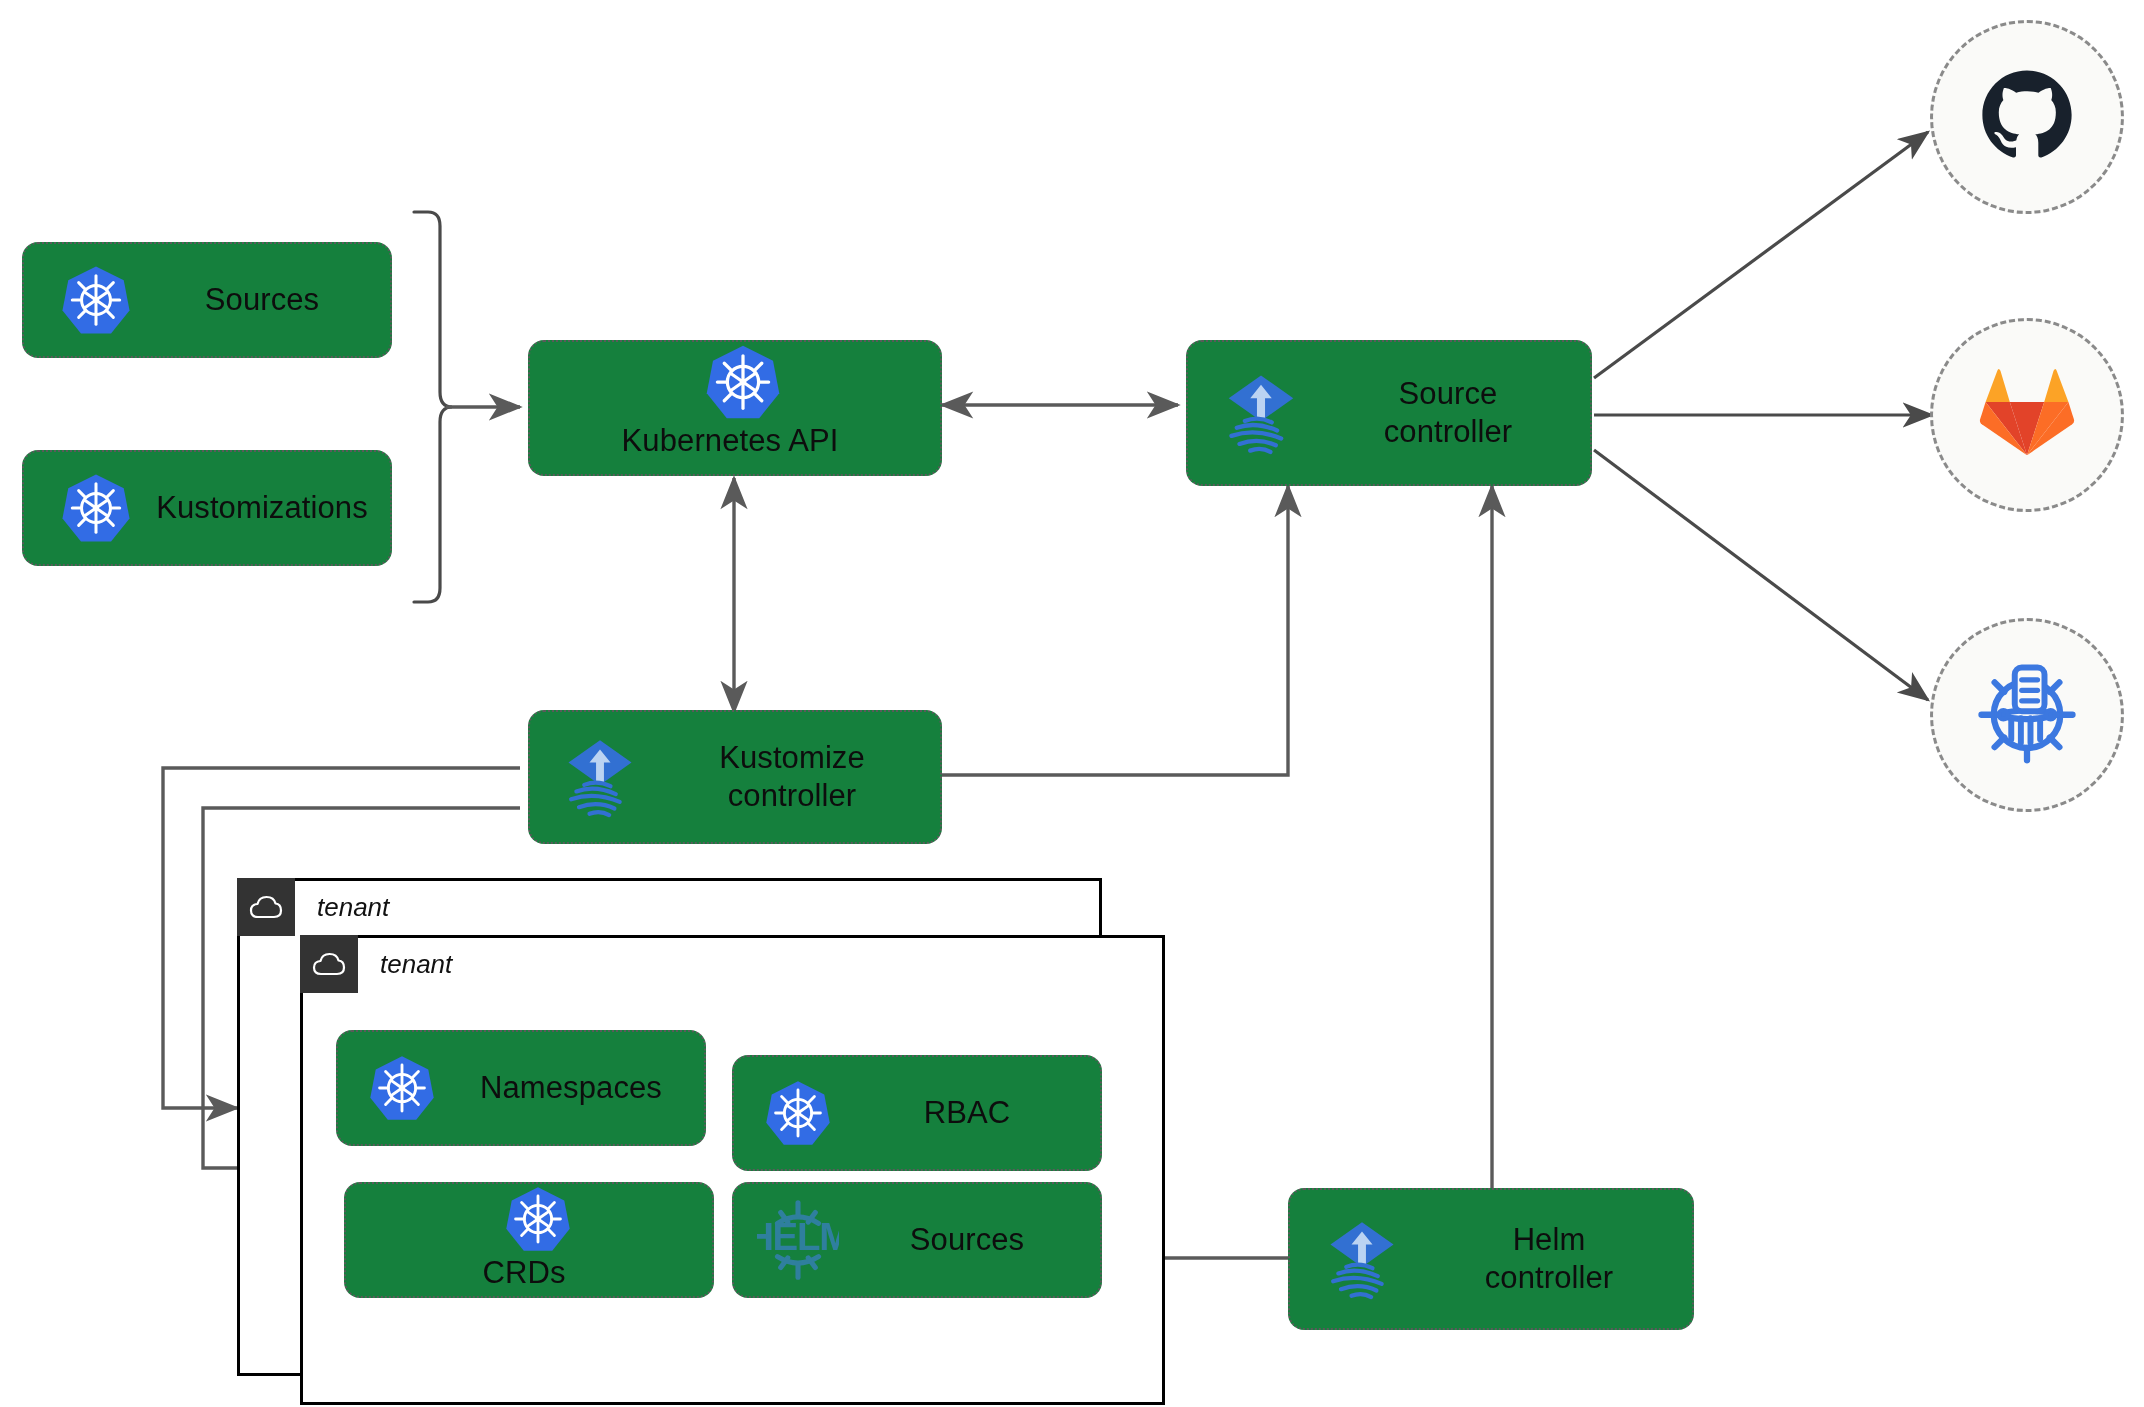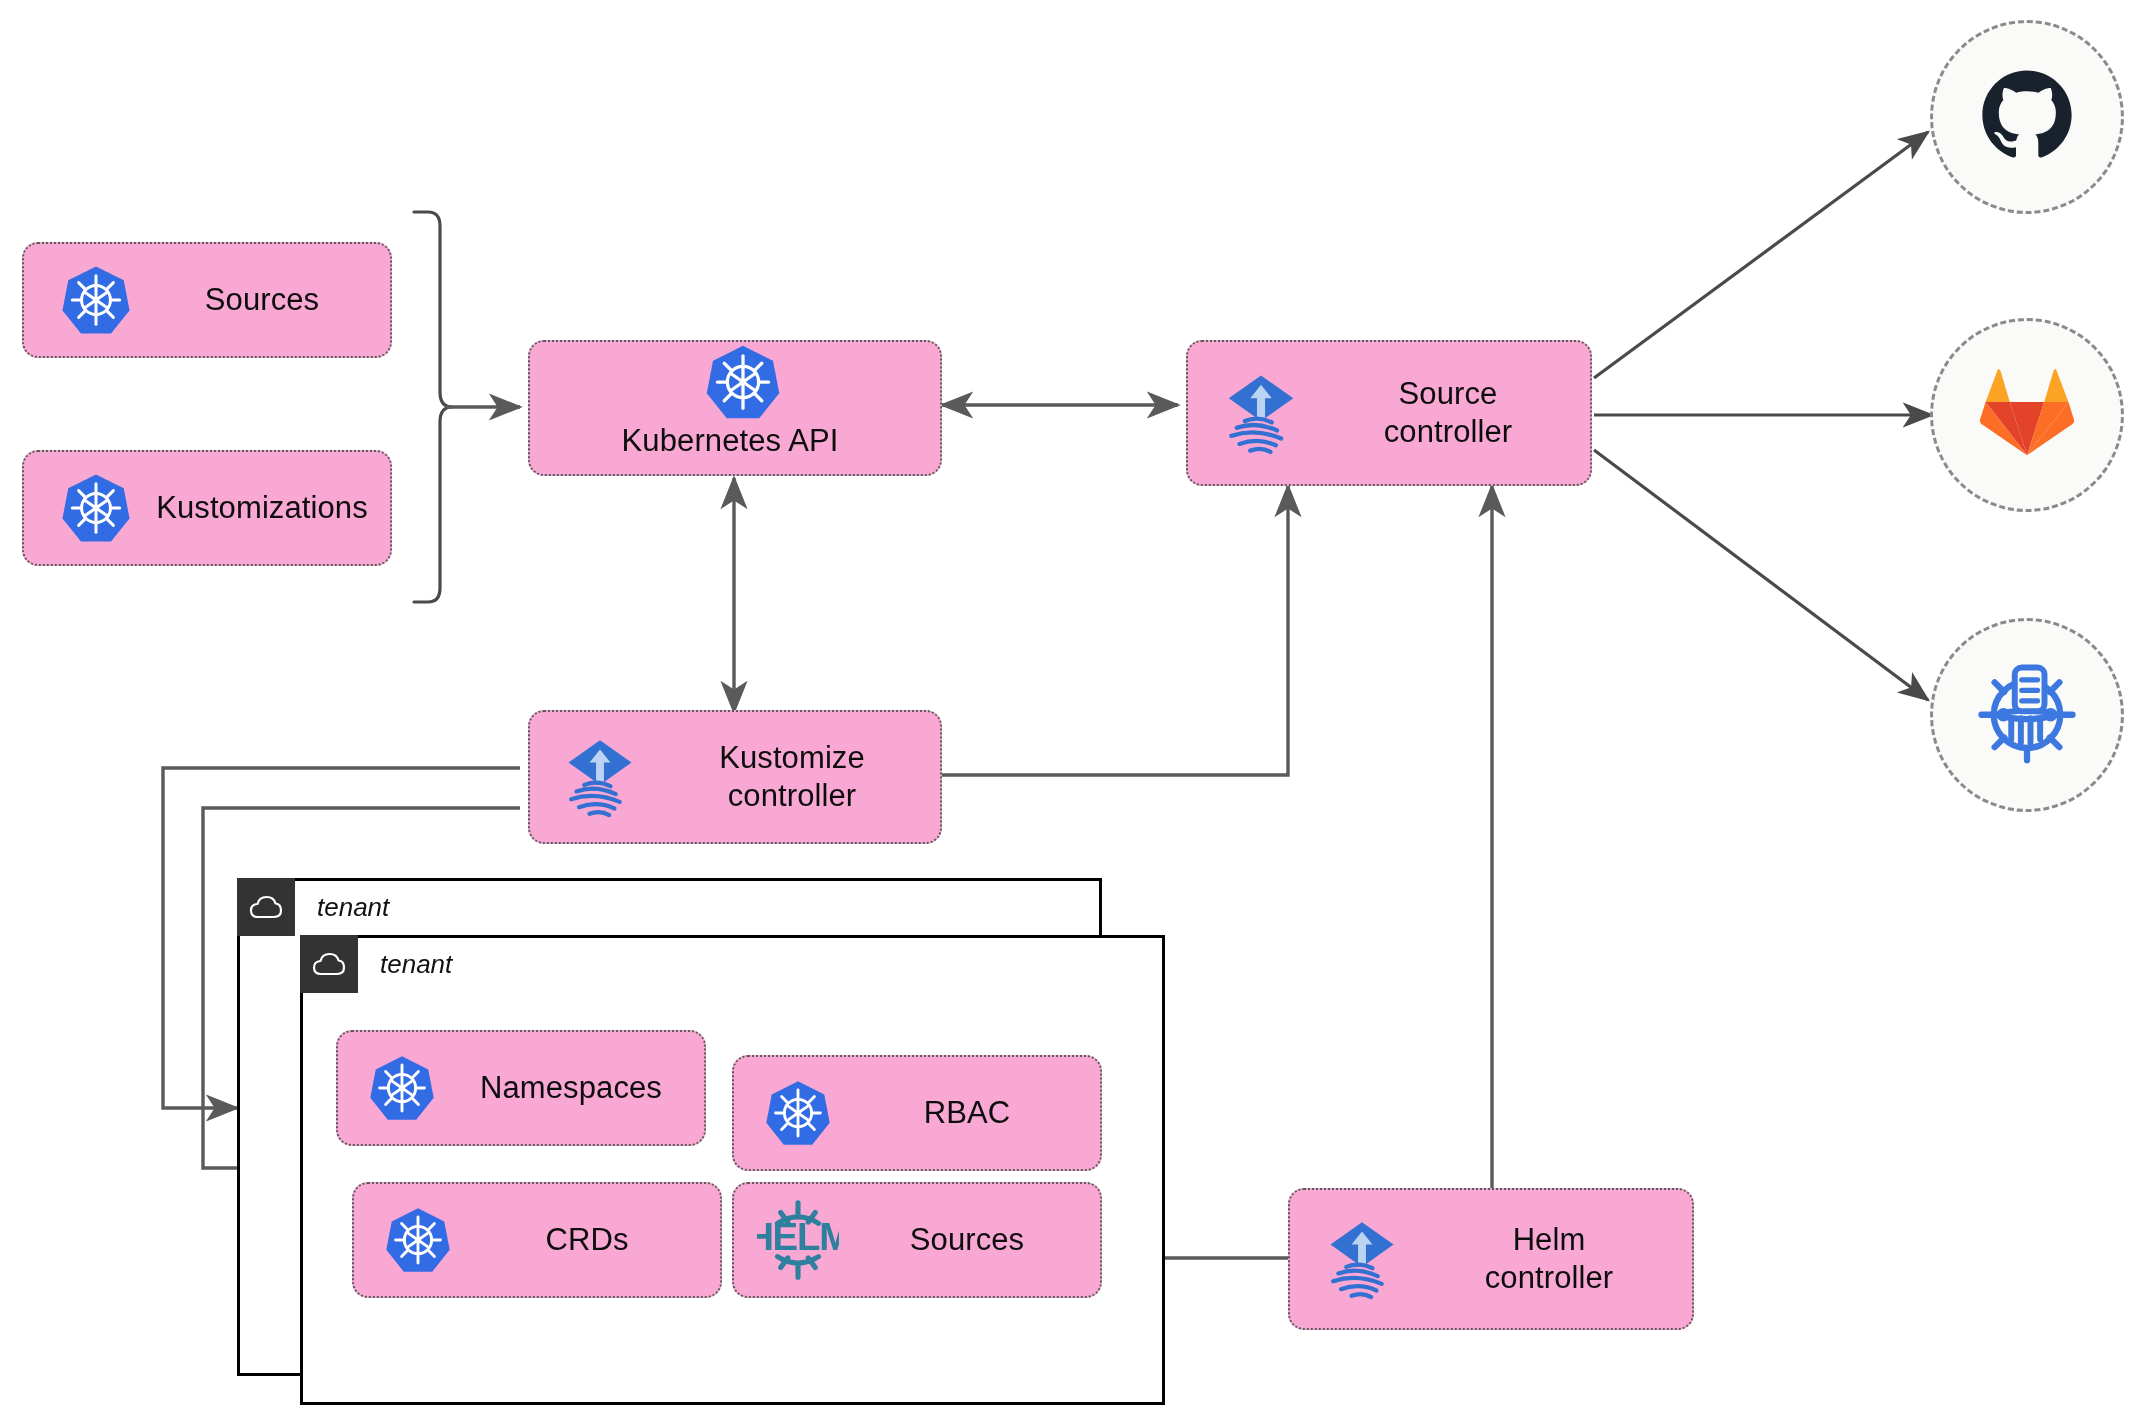--- a/index.html
+++ b/index.html
@@ -14,21 +14,21 @@
     position: relative;
     width: 2144px;
     height: 1407px;
     background: #ffffff;
     overflow: hidden;
   }
   
   .node {
     position: absolute;
     box-sizing: border-box;
-    background: #f9a8d4;
+    background: #15803d;
     border: 2px dotted #5a5a5a;
     border-radius: 16px;
     display: flex;
     align-items: center;
     z-index: 5;
   }
   .node .ico {
     flex: 0 0 auto;
     display: flex;
     align-items: center;
@@ -400,21 +400,21 @@
           <line x1="32" y1="32" x2="42" y2="39"></line>
           <line x1="32" y1="32" x2="32" y2="44"></line>
           <line x1="32" y1="32" x2="22" y2="39"></line>
           <line x1="32" y1="32" x2="22" y2="25"></line>
         </g>
       </svg>
     </span>
     <span class="lbl">RBAC</span>
   </div>
 
-  <div class="node" style="left:352px; top:1182px; width:370px; height:116px; z-index:9;">
+  <div class="node" style="left:344px; top:1182px; width:370px; height:116px; z-index:9;flex-direction:column;">
     <span class="ico" style="width:92px; margin-left:18px;">
       <svg width="70" height="70" viewBox="0 0 64 64" xmlns="http://www.w3.org/2000/svg">
         <path d="M32 3 L56 15 L61 41 L45 61 L19 61 L3 41 L8 15 Z" fill="#326CE5"></path>
         <g fill="none" stroke="#ffffff" stroke-width="2.6" stroke-linecap="round">
           <circle cx="32" cy="32" r="12.5"></circle>
           <circle cx="32" cy="32" r="2.6" fill="#ffffff" stroke="none"></circle>
           <line x1="32" y1="11" x2="32" y2="20"></line>
           <line x1="32" y1="44.5" x2="32" y2="53"></line>
           <line x1="11.5" y1="32" x2="19.5" y2="32"></line>
           <line x1="44.5" y1="32" x2="52.5" y2="32"></line>

